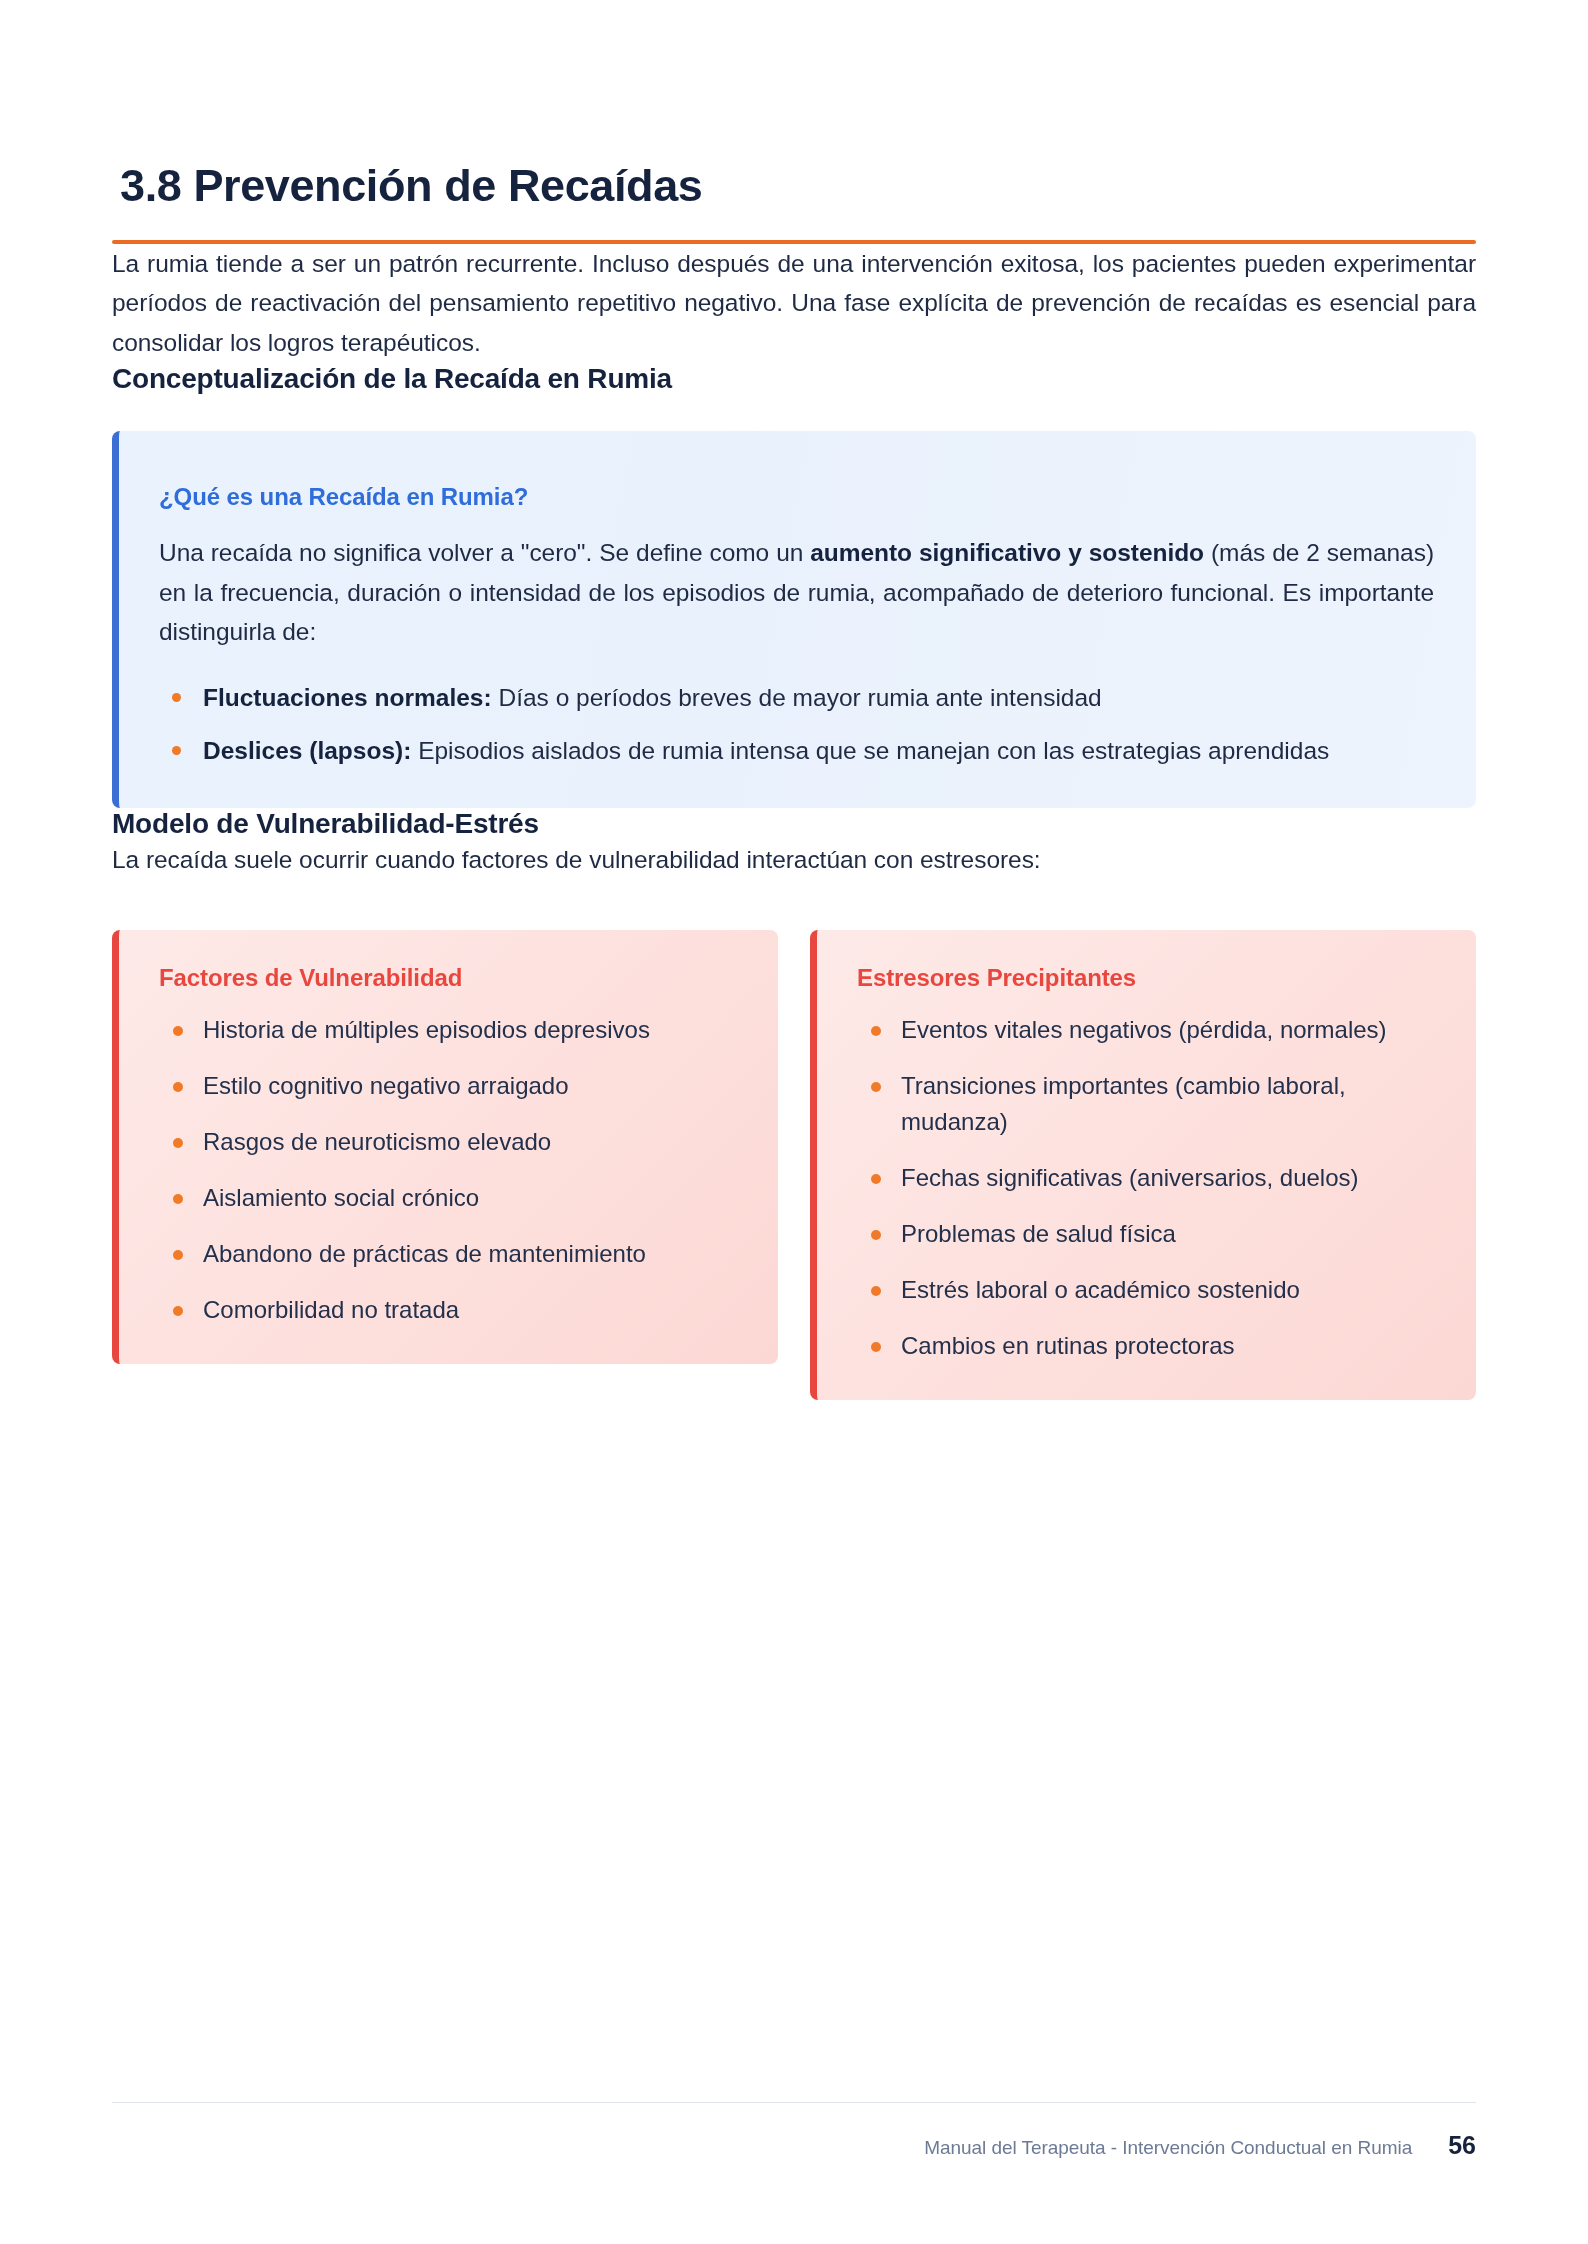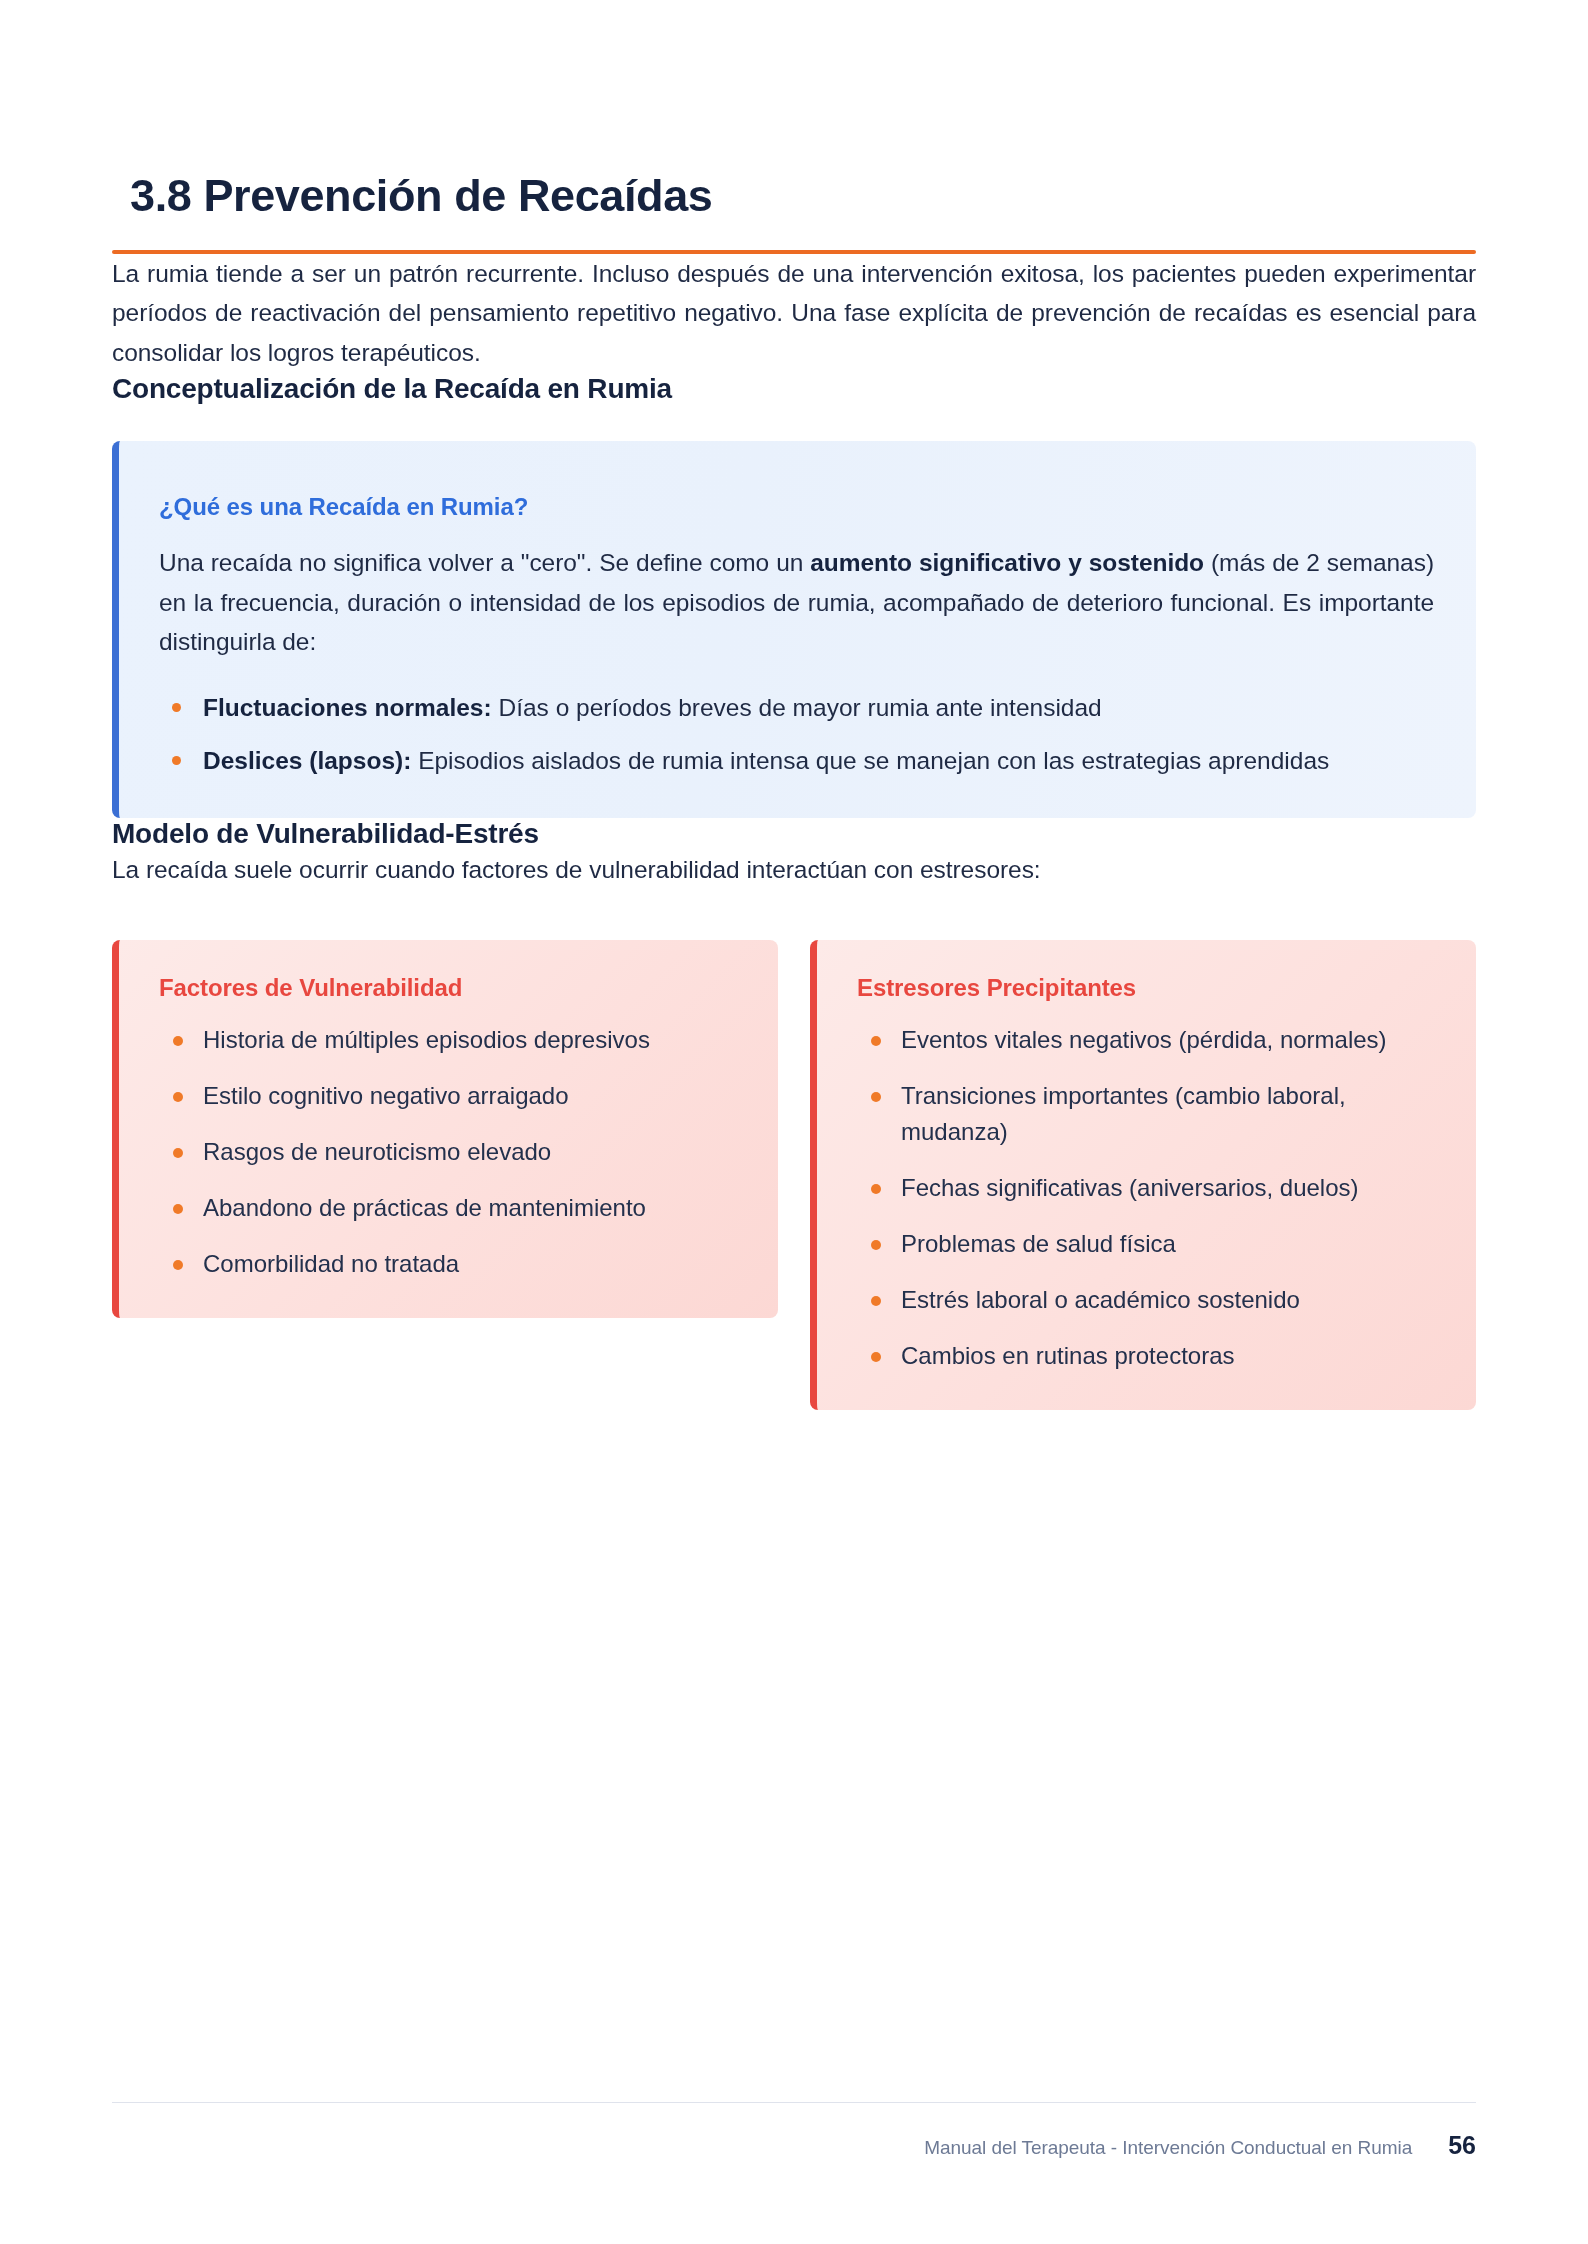--- a/index.html
+++ b/index.html
@@ -21,21 +21,21 @@
     inset: 0;
     padding: 0 112px;
     box-sizing: border-box;
   }
 
   
   .title-block {
     padding-top: 152px;
   }
   h1.page-title {
-    margin: 18px;
+    margin: 8px;
     font-size: 45px;
     line-height: 1.15;
     font-weight: 700;
     letter-spacing: -0.4px;
     color: #16233f;
   }
   .title-rule {
     margin-top: 28px;
     height: 4px;
     background: #ec6b23;
@@ -213,20 +213,21 @@
   <p class="body-text model-para">La recaída suele ocurrir cuando factores de vulnerabilidad interactúan con estresores:</p>
 
   <div class="card-row">
 
     <div class="card">
       <p class="card-title">Factores de Vulnerabilidad</p>
       <ul class="card-list">
         <li>Historia de múltiples episodios depresivos</li>
         <li>Estilo cognitivo negativo arraigado</li>
         <li>Rasgos de neuroticismo elevado</li>
+        <li>Aislamiento social crónico</li>
         <li>Abandono de prácticas de mantenimiento</li>
         <li>Comorbilidad no tratada</li>
       </ul>
     </div>
 
     <div class="card">
       <p class="card-title">Estresores Precipitantes</p>
       <ul class="card-list">
         <li>Eventos vitales negativos (pérdida, normales)</li>
         <li>Transiciones importantes (cambio laboral, mudanza)</li>

